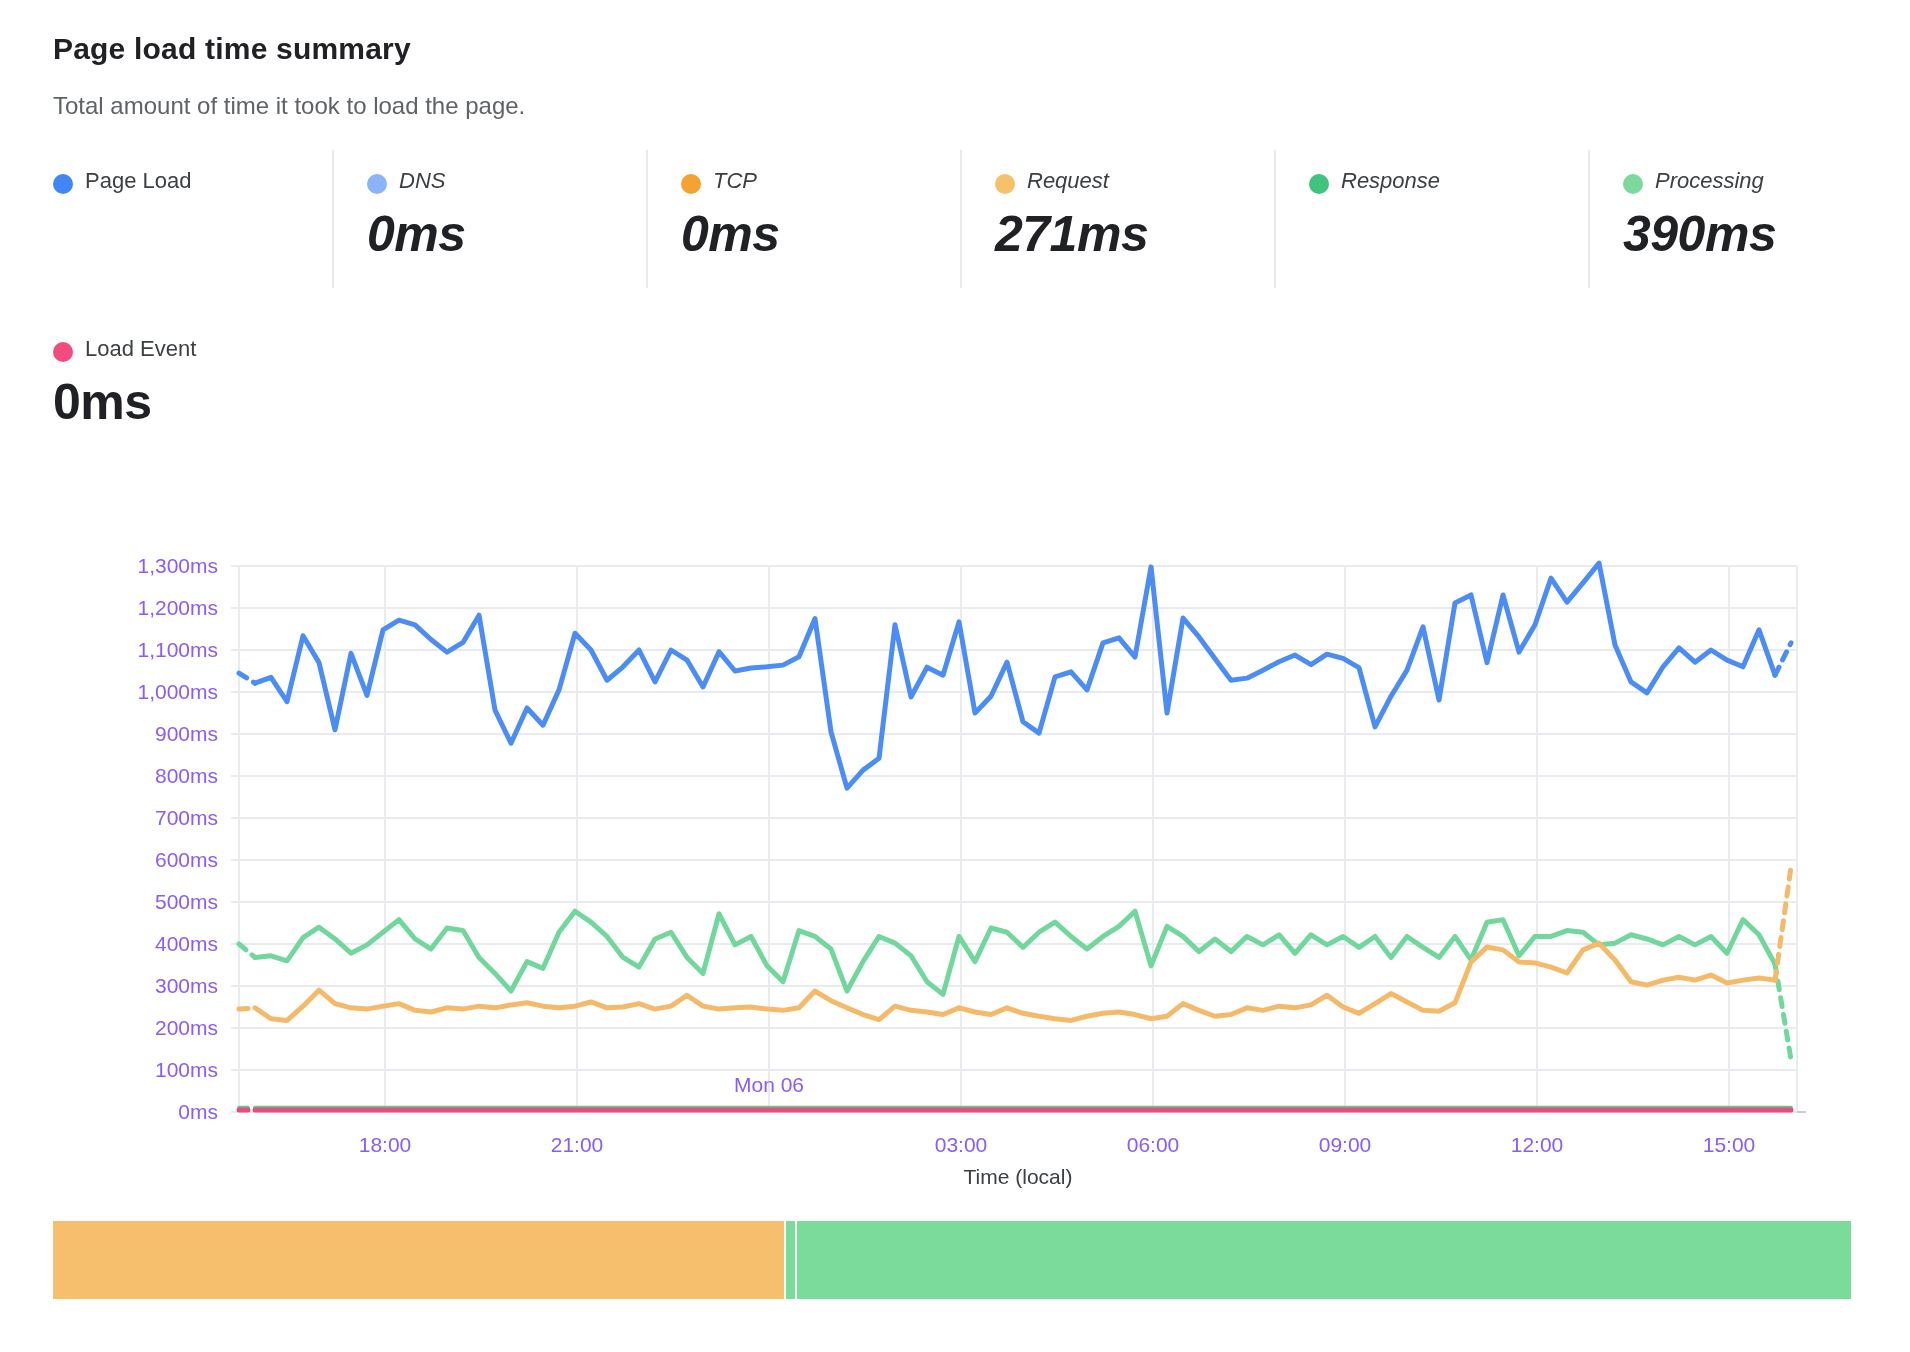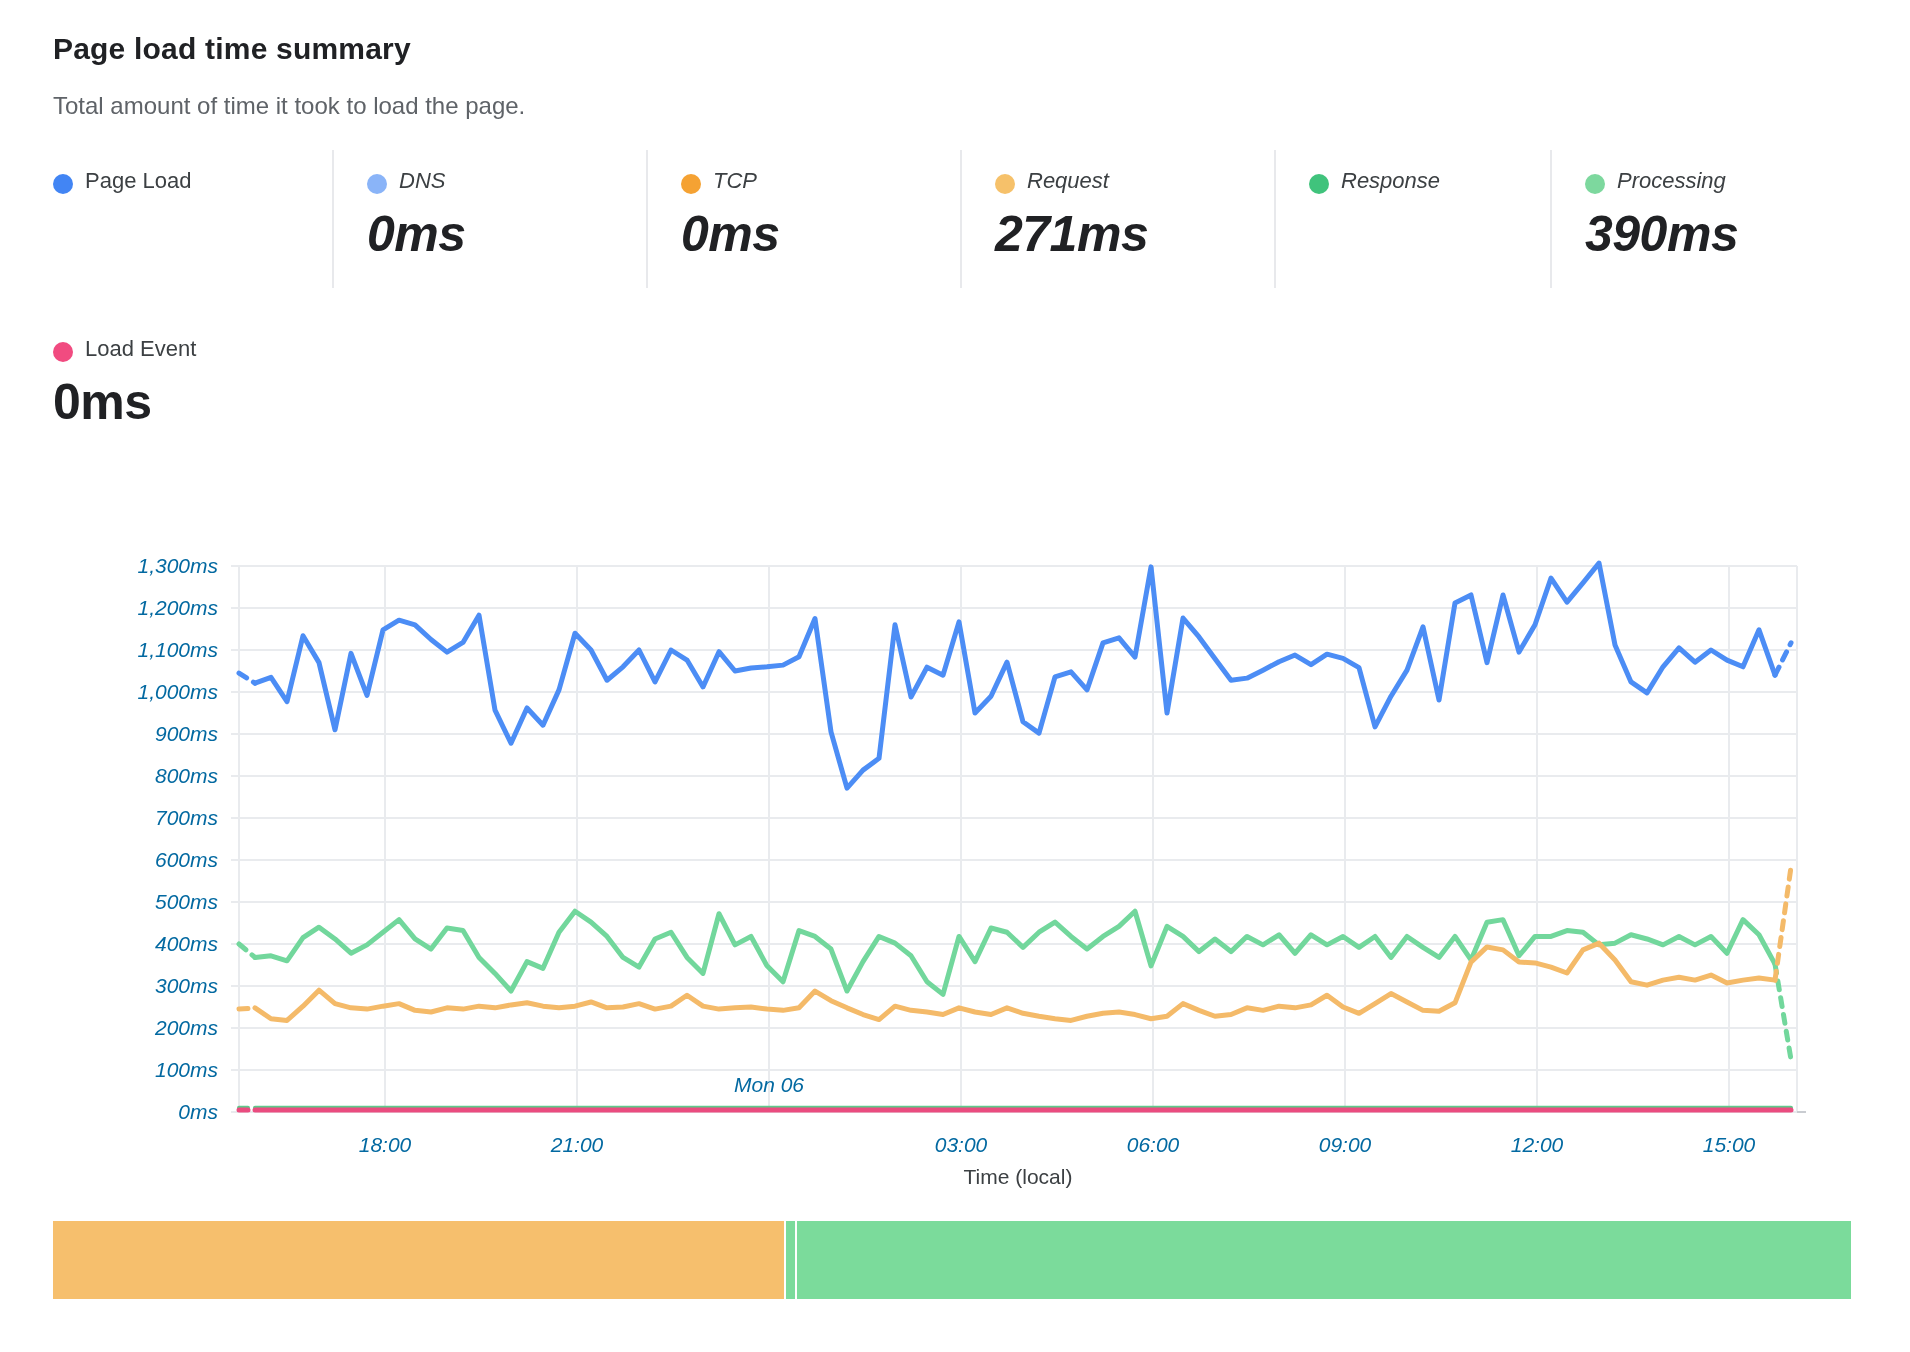--- a/index.html
+++ b/index.html
@@ -8,21 +8,21 @@
   .title{position:absolute;left:53px;top:32px;font-size:30px;font-weight:700;color:#202124;letter-spacing:.2px;}
   .subtitle{position:absolute;left:53px;top:92px;font-size:24px;font-weight:400;color:#5f6368;}
   .stats-row{position:absolute;left:53px;top:150px;display:flex;}
   .stats-row2{position:absolute;left:53px;top:318px;display:flex;}
   .stat{box-sizing:border-box;padding:18px 0 0 0;height:138px;}
   .stat + .stat{border-left:2px solid #e8e9ec;padding-left:33px;font-style:italic;}
   .stat-head{display:flex;align-items:flex-end;gap:12px;}
   .dot{width:20px;height:20px;border-radius:50%;flex:0 0 auto;}
   .stat-label{font-size:22px;color:#3c4043;line-height:26px;white-space:nowrap;}
   .stat-value{margin-top:14px;font-size:50px;font-weight:700;color:#202124;letter-spacing:-.5px;line-height:52px;white-space:nowrap;}
-  .axis-label{position:absolute;font-size:21px;color:#0369a1;line-height:26px;font-style:italic;}
+  .axis-label{position:absolute;font-size:21px;color:#8b5cf6;line-height:26px;}
   .ylab{width:170px;text-align:right;}
   .xlab{width:140px;text-align:center;}
   .xtitle{position:absolute;font-size:21px;color:#3c4043;width:240px;text-align:center;}
   .chart-svg{position:absolute;left:0;top:0;}
   .status-bar{position:absolute;left:53px;top:1221px;width:1803px;height:78px;display:flex;}
   .seg{height:100%;}
   .seg + .seg{margin-left:2px;}
 </style>
 </head>
 <body>
@@ -52,21 +52,21 @@
         </div>
         <div class="stat-value">0ms</div>
       </div>
       <div class="stat" style="width: 314px;">
         <div class="stat-head">
           <span class="dot" style="background: rgb(246, 193, 106);"></span>
           <span class="stat-label">Request</span>
         </div>
         <div class="stat-value">271ms</div>
       </div>
-      <div class="stat" style="width: 276px;">
+      <div class="stat" style="width: 314px;">
         <div class="stat-head">
           <span class="dot" style="background: rgb(64, 195, 124);"></span>
           <span class="stat-label">Response</span>
         </div>
       </div>
       <div class="stat" style="width: 314px;">
         <div class="stat-head">
           <span class="dot" style="background: rgb(125, 216, 158);"></span>
           <span class="stat-label">Processing</span>
         </div>

